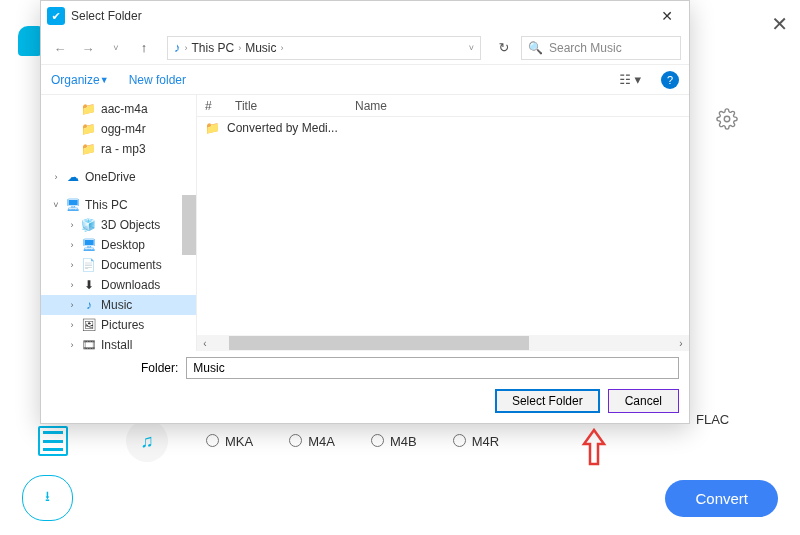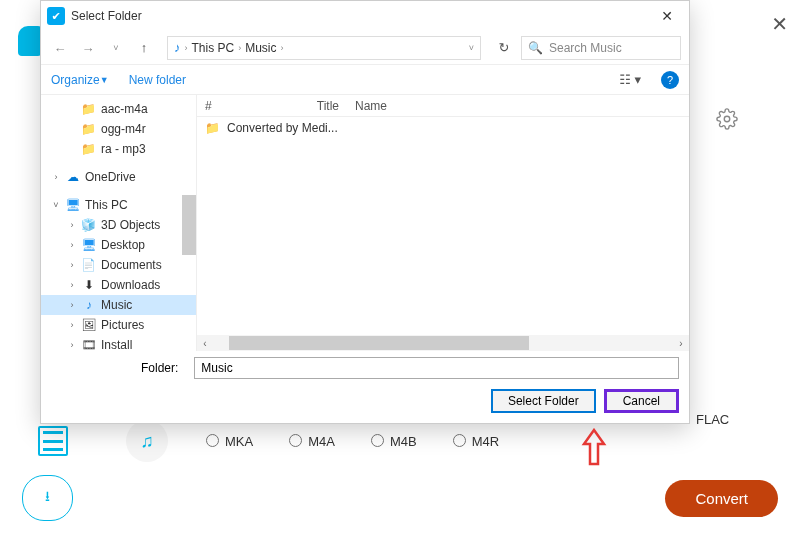--- a/index.html
+++ b/index.html
@@ -12,21 +12,21 @@
 .gear-bg { position: absolute; top: 108px; right: 62px; color: #888; }
 .flac-label { position: absolute; top: 412px; left: 696px; font-size: 13px; color: #333; }
 .format-row { position: absolute; top: 420px; left: 38px; display: flex; align-items: center; gap: 12px; }
 .format-icons-square { width: 30px; height: 30px; border: 2px solid #00b7e6; border-radius: 2px; display: flex; flex-direction: column; justify-content: space-between; padding: 3px; }
 .format-icons-square span { height: 3px; background: #00b7e6; }
 .format-circle { width: 42px; height: 42px; border-radius: 50%; background: #f5f5f5; display: flex; align-items: center; justify-content: center; color: #00b7e6; font-size: 18px; margin-left: 46px; margin-right: 2px; }
 .format-option { display: flex; gap: 6px; font-size: 13px; color: #333; margin-left: 24px; }
 .format-option input { width: 13px; height: 13px; }
 .bottom-bar { position: absolute; bottom: 14px; left: 22px; right: 22px; display: flex; justify-content: space-between; align-items: center; }
 .install-btn { display: flex; align-items: center; gap: 10px; padding: 10px 22px; border: 1px solid #00b7e6; border-radius: 22px; color: #00b7e6; font-size: 14px; background: #fff; cursor: pointer; }
-.convert-btn { padding: 10px 30px; background: #c2410c; color: #fff; border: none; border-radius: 20px; font-size: 15px; cursor: pointer; }
+.convert-btn { padding: 10px 30px; background: #3b82f6; color: #fff; border: none; border-radius: 20px; font-size: 15px; cursor: pointer; }
 
 
 .dialog { position: absolute; top: 0; left: 40px; width: 650px; height: 424px; background: #fff; border: 1px solid #ccc; box-shadow: 0 6px 24px rgba(0,0,0,0.2); display: flex; flex-direction: column; }
 .dlg-title { display: flex; align-items: center; height: 30px; padding: 0 6px; }
 .dlg-title-icon { width: 18px; height: 18px; background: #00a8f0; border-radius: 3px; margin-right: 6px; display:flex;align-items:center;justify-content:center;color:#fff;font-size:11px;}
 .dlg-title-text { font-size: 12px; color: #333; flex: 1; }
 .dlg-close { width: 32px; text-align: center; font-size: 14px; color: #333; cursor: pointer; }
 
 .dlg-nav { display: flex; align-items: center; height: 34px; padding: 0 8px; gap: 6px; border-bottom: 1px solid #eee; }
 .nav-btn { width: 22px; height: 22px; display: flex; align-items: center; justify-content: center; color: #888; font-size: 13px; cursor: pointer; }
@@ -54,34 +54,34 @@
 .tree-icon { width: 16px; text-align: center; }
 .folder-ic { color: #f0c656; }
 .onedrive-ic { color: #0078d4; }
 .pc-ic { color: #2196f3; }
 
 .content { flex: 1; display: flex; flex-direction: column; position: relative; }
 .col-headers { display: flex; height: 22px; border-bottom: 1px solid #eee; font-size: 12px; color: #555; align-items: center; }
 .col-headers div { padding: 0 8px; }
 .col-name { width: 130px; }
 .col-num { width: 30px; }
-.col-title { width: 120px; text-align: right; }
+.col-title { width: 120px; }
 .col-artist { width: 110px; }
 .col-album { flex: 1; }
 .file-list { flex: 1; overflow: auto; }
 .file-row { display: flex; align-items: center; height: 22px; font-size: 12px; color: #333; padding-left: 8px; gap: 6px; cursor: pointer; }
 .hscroll { height: 16px; background: #f4f4f4; display: flex; align-items: center; }
 .hscroll-thumb { height: 14px; background: #ccc; width: 300px; margin-left: 16px; }
 .hscroll-arrow { width:16px; text-align:center; color:#666; font-size:10px;}
 
 .dlg-footer { padding: 6px 10px 10px; }
-.folder-field { display: flex; align-items: center; gap: 16px; font-size: 12px; margin-bottom: 10px; margin-left: 90px; }
+.folder-field { display: flex; align-items: center; gap: 8px; font-size: 12px; margin-bottom: 10px; margin-left: 90px; }
 .folder-field input { flex: 1; height: 22px; border: 1px solid #aaa; padding: 0 6px; font-size: 12px; }
 .dlg-buttons { display: flex; justify-content: flex-end; gap: 8px; }
-.dlg-buttons button { height: 24px; padding: 0 16px; font-size: 12px; border: 3px solid #6d28d9; background: #f3f3f3; cursor: pointer; }
+.dlg-buttons button { height: 24px; padding: 0 16px; font-size: 12px; border: 1px solid #6d28d9; background: #f3f3f3; cursor: pointer; }
 .dlg-buttons button.primary { border: 1px solid #0078d4; box-shadow: inset 0 0 0 1px #0078d4; }
 
 .red-arrow { position: absolute; top: 428px; left: 580px; }
 .red-arrow svg { display:block; }
 </style>
 </head>
 <body>
 
 <div class="app-bg">
   <div class="app-close">✕</div>

